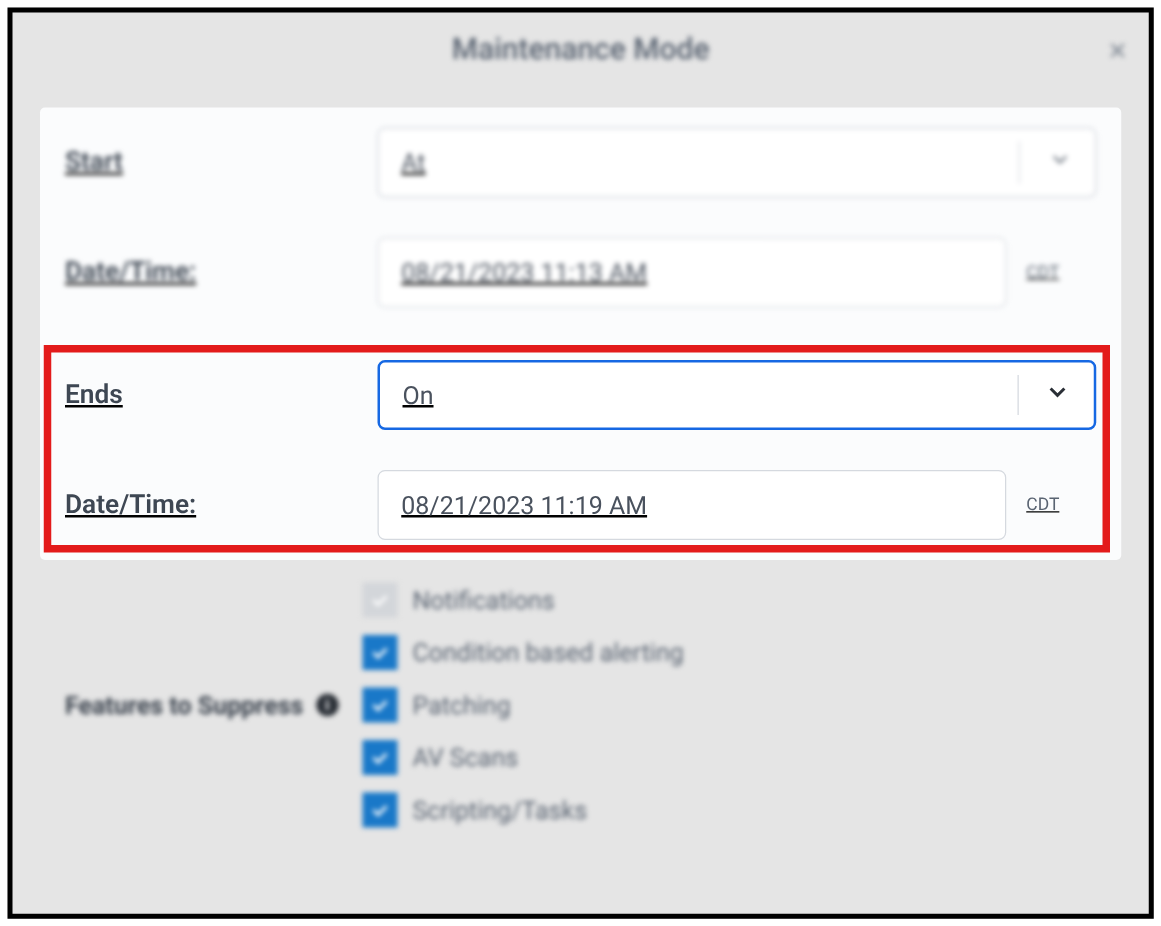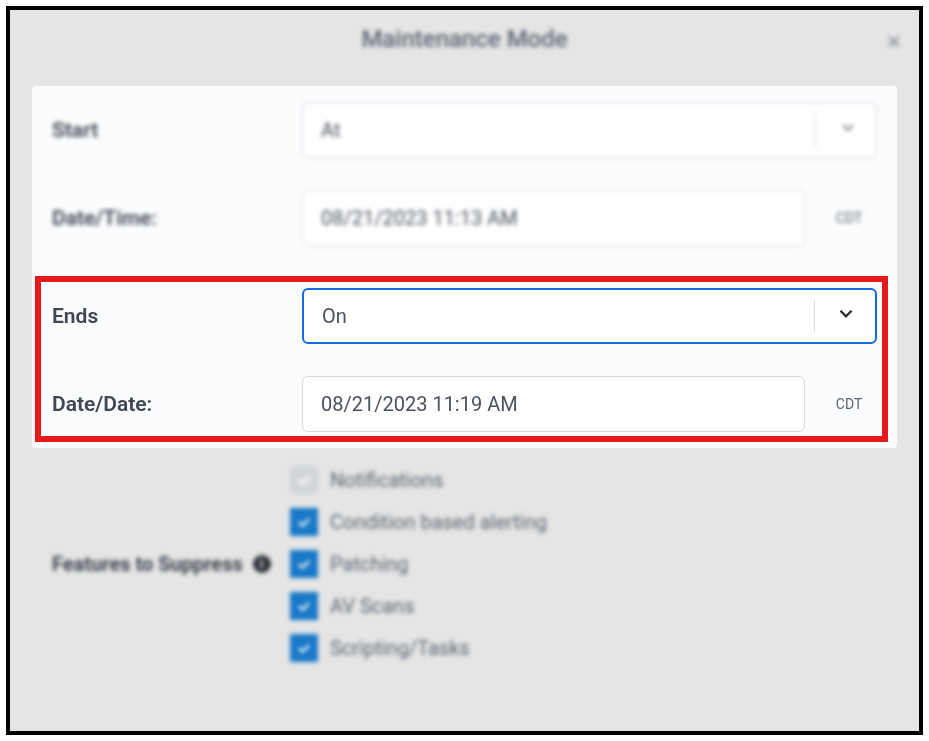--- a/index.html
+++ b/index.html
@@ -42,34 +42,34 @@
   .panel {
     background: #fbfcfd;
     margin: 18px 22px 0 22px;
     border-radius: 4px;
     padding: 0;
   }
   .row {
     display: flex;
     align-items: center;
     padding: 16px 20px;
+    text-decoration: underline;
   }
   .row-label {
     width: 250px;
     font-size: 21px;
     font-weight: 600;
     color: #3e4753;
     flex-shrink: 0;
   }
   .row-control {
     flex: 1;
     display: flex;
     align-items: center;
     gap: 16px;
-    text-align: center;
   }
   .select {
     flex: 1;
     height: 56px;
     background: #fff;
     border: 1px solid #c9ced6;
     border-radius: 6px;
     display: flex;
     align-items: center;
     padding: 0 18px;
@@ -223,21 +223,21 @@
           <span class="chev">
             <svg width="22" height="22" viewBox="0 0 24 24" fill="none" stroke="currentColor" stroke-width="2.6">
                 <polyline points="6 9 12 15 18 9"></polyline>
               </svg>
           </span>
         </div>
       </div>
     </div>
 
     <div class="row">
-      <div class="row-label">Date/Date:</div>
+      <div class="row-label">Date/Time:</div>
       <div class="row-control">
         <div class="input">
           <span>08/21/2023 11:19 AM</span>
         </div>
         <div class="tz">CDT</div>
       </div>
     </div>
 
   </div>
 

